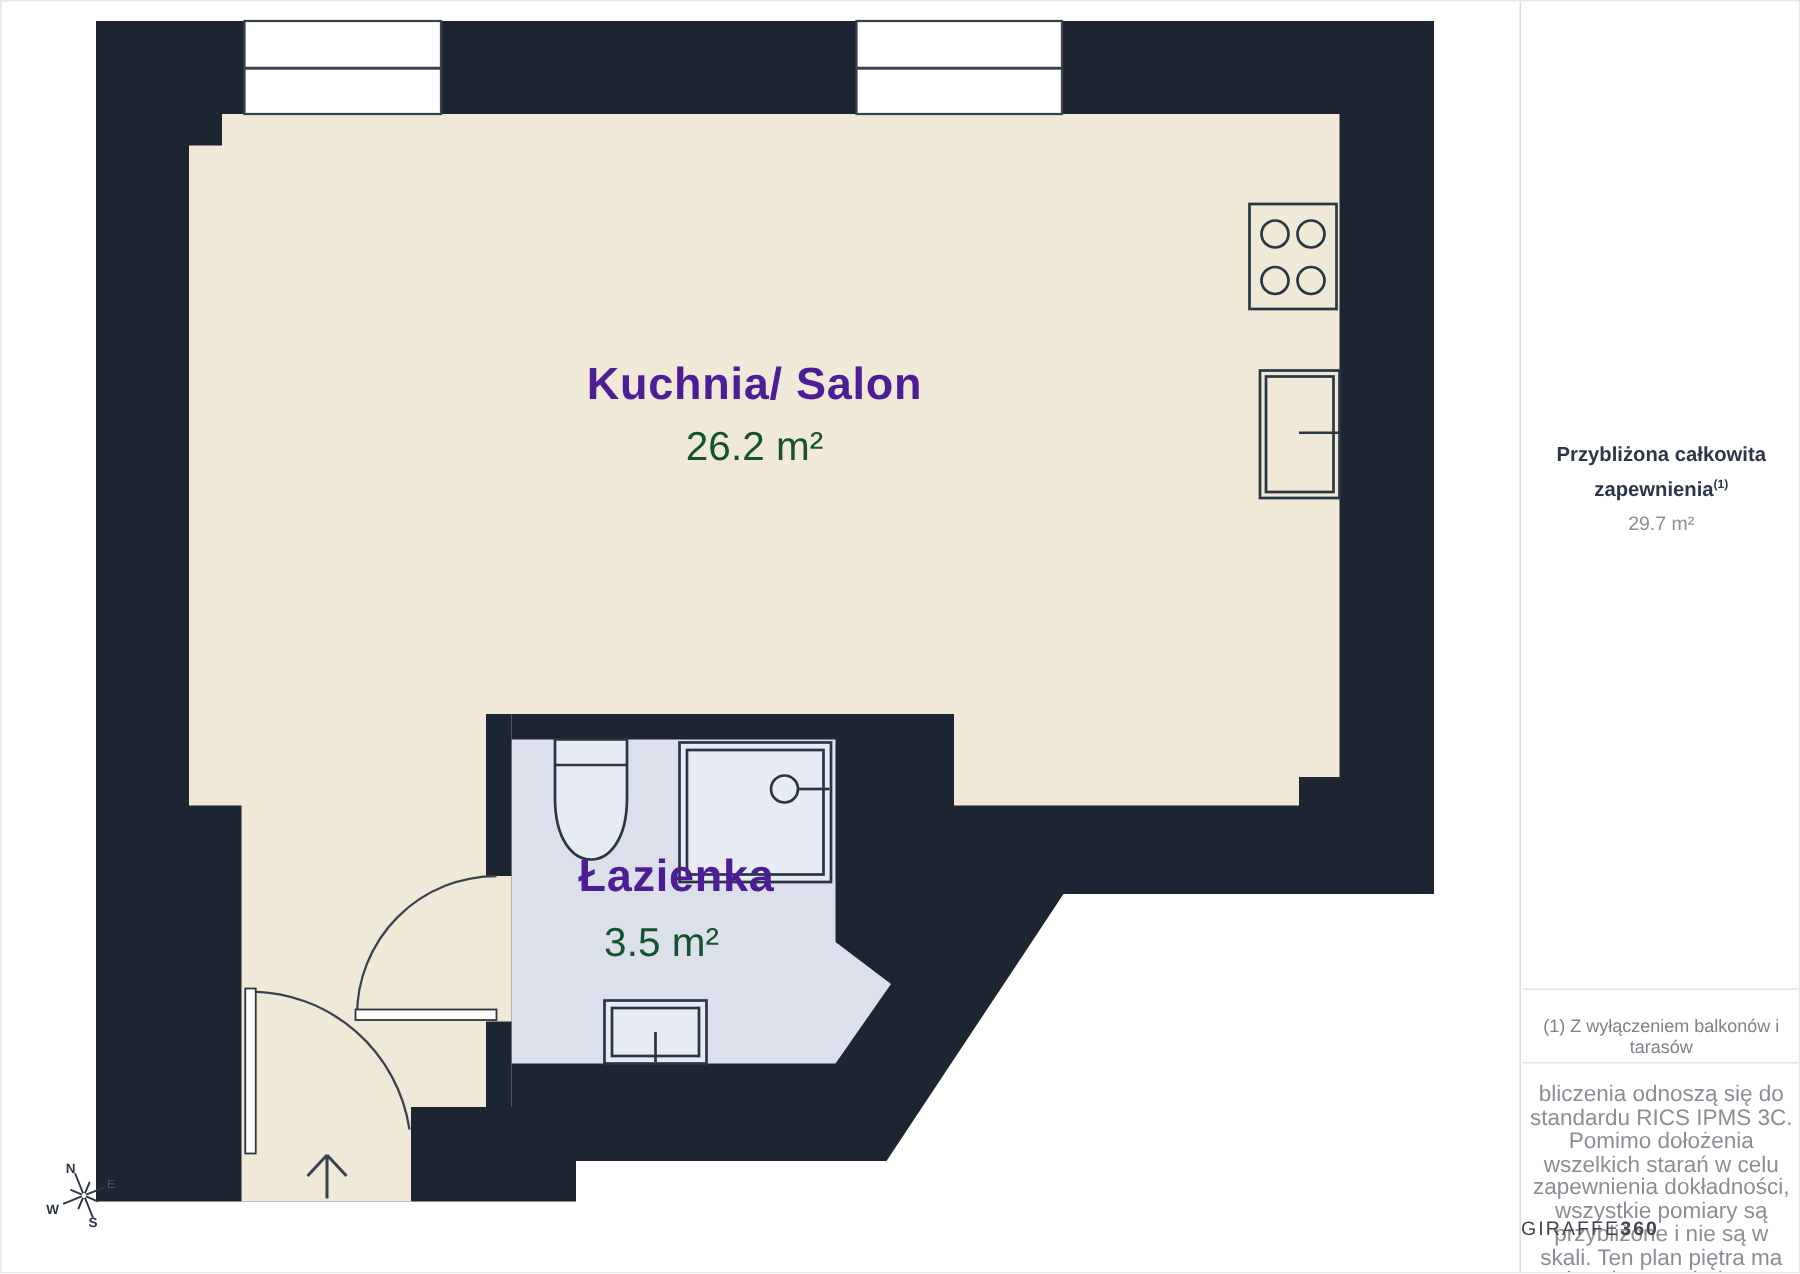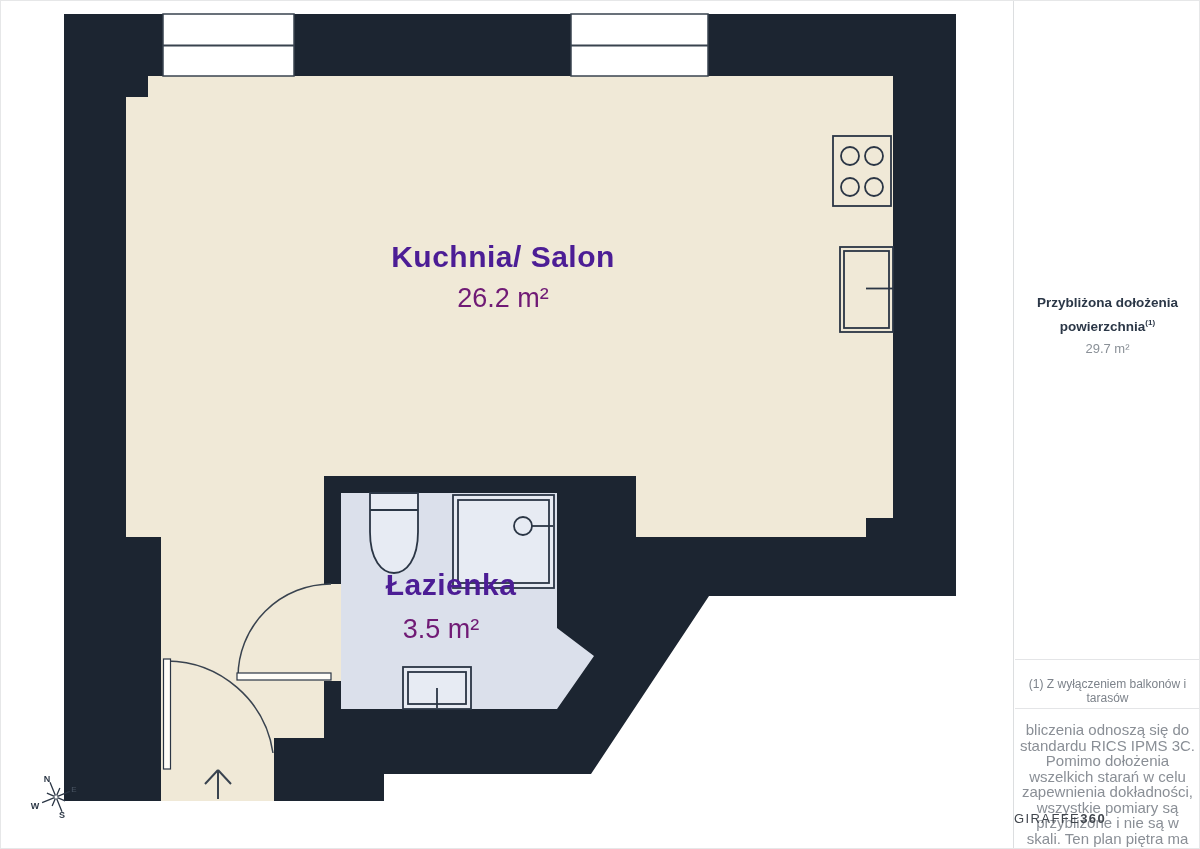--- a/index.html
+++ b/index.html
@@ -4,21 +4,21 @@
 <style>
   html,body{margin:0;padding:0;background:#fff;}
   #stage{
     position:relative;width:1200px;height:849px;background:#ffffff;
     box-sizing:border-box;border:1px solid #e6e7e8;overflow:hidden;
     font-family:"Liberation Sans","DejaVu Sans",sans-serif;
   }
   #plan-svg{position:absolute;left:0;top:0;}
   .room-label{position:absolute;transform:translate(-50%,-50%);white-space:nowrap;}
   .room-name{font-size:30px;font-weight:bold;color:#4c1d95;letter-spacing:.5px;}
-  .room-area{font-size:27px;color:#701a75;}
+  .room-area{font-size:27px;color:#14532d;}
   
   #sidebar{position:absolute;left:1012px;top:0;width:187px;height:849px;
     border-left:1px solid #dcdee0;background:#fff;}
   .sb-head{position:absolute;left:0;top:292px;width:100%;text-align:center;}
   .sb-title{font-size:13.5px;line-height:20px;font-weight:bold;color:#2b3747;
     width:164px;margin:0 auto;}
   .sb-title sup{font-size:8px;}
   .sb-total{margin-top:4px;font-size:13px;color:#8a9097;}
   .sb-divider{position:absolute;left:1px;width:185px;height:0;border-top:1px solid #e4e5e7;}
   .sb-note{position:absolute;left:0;top:676px;width:100%;text-align:center;
@@ -106,21 +106,21 @@
   </svg>
 
   <div class="room-label room-name" style="left:502px;top:256px;">Kuchnia/ Salon</div>
   <div class="room-label room-area" style="left:502px;top:297px;">26.2 m²</div>
   <div class="room-label room-name" style="left:450px;top:584px;">Łazienka</div>
   <div class="room-label room-area" style="left:440px;top:628px;">3.5 m²</div>
 
   <div id="sidebar">
     <div class="sb-head">
       <div class="sb-title">
-        <span>Przybliżona dołożenia powierzchnia</span><sup>(1)</sup>
+        <span>Przybliżona całkowita zapewnienia</span><sup>(1)</sup>
       </div>
       <div class="sb-total">29.7 m²</div>
     </div>
 
     <div class="sb-divider" style="top:658px;"></div>
     <div class="sb-note">(1) Z wyłączeniem balkonów i tarasów</div>
     <div class="sb-divider" style="top:707px;"></div>
 
     <div class="sb-disclaimer">bliczenia odnoszą się do standardu RICS IPMS 3C. Pomimo dołożenia wszelkich starań w celu zapewnienia dokładności, wszystkie pomiary są przybliżone i nie są w skali. Ten plan piętra ma charakter poglądowy.</div>
 

